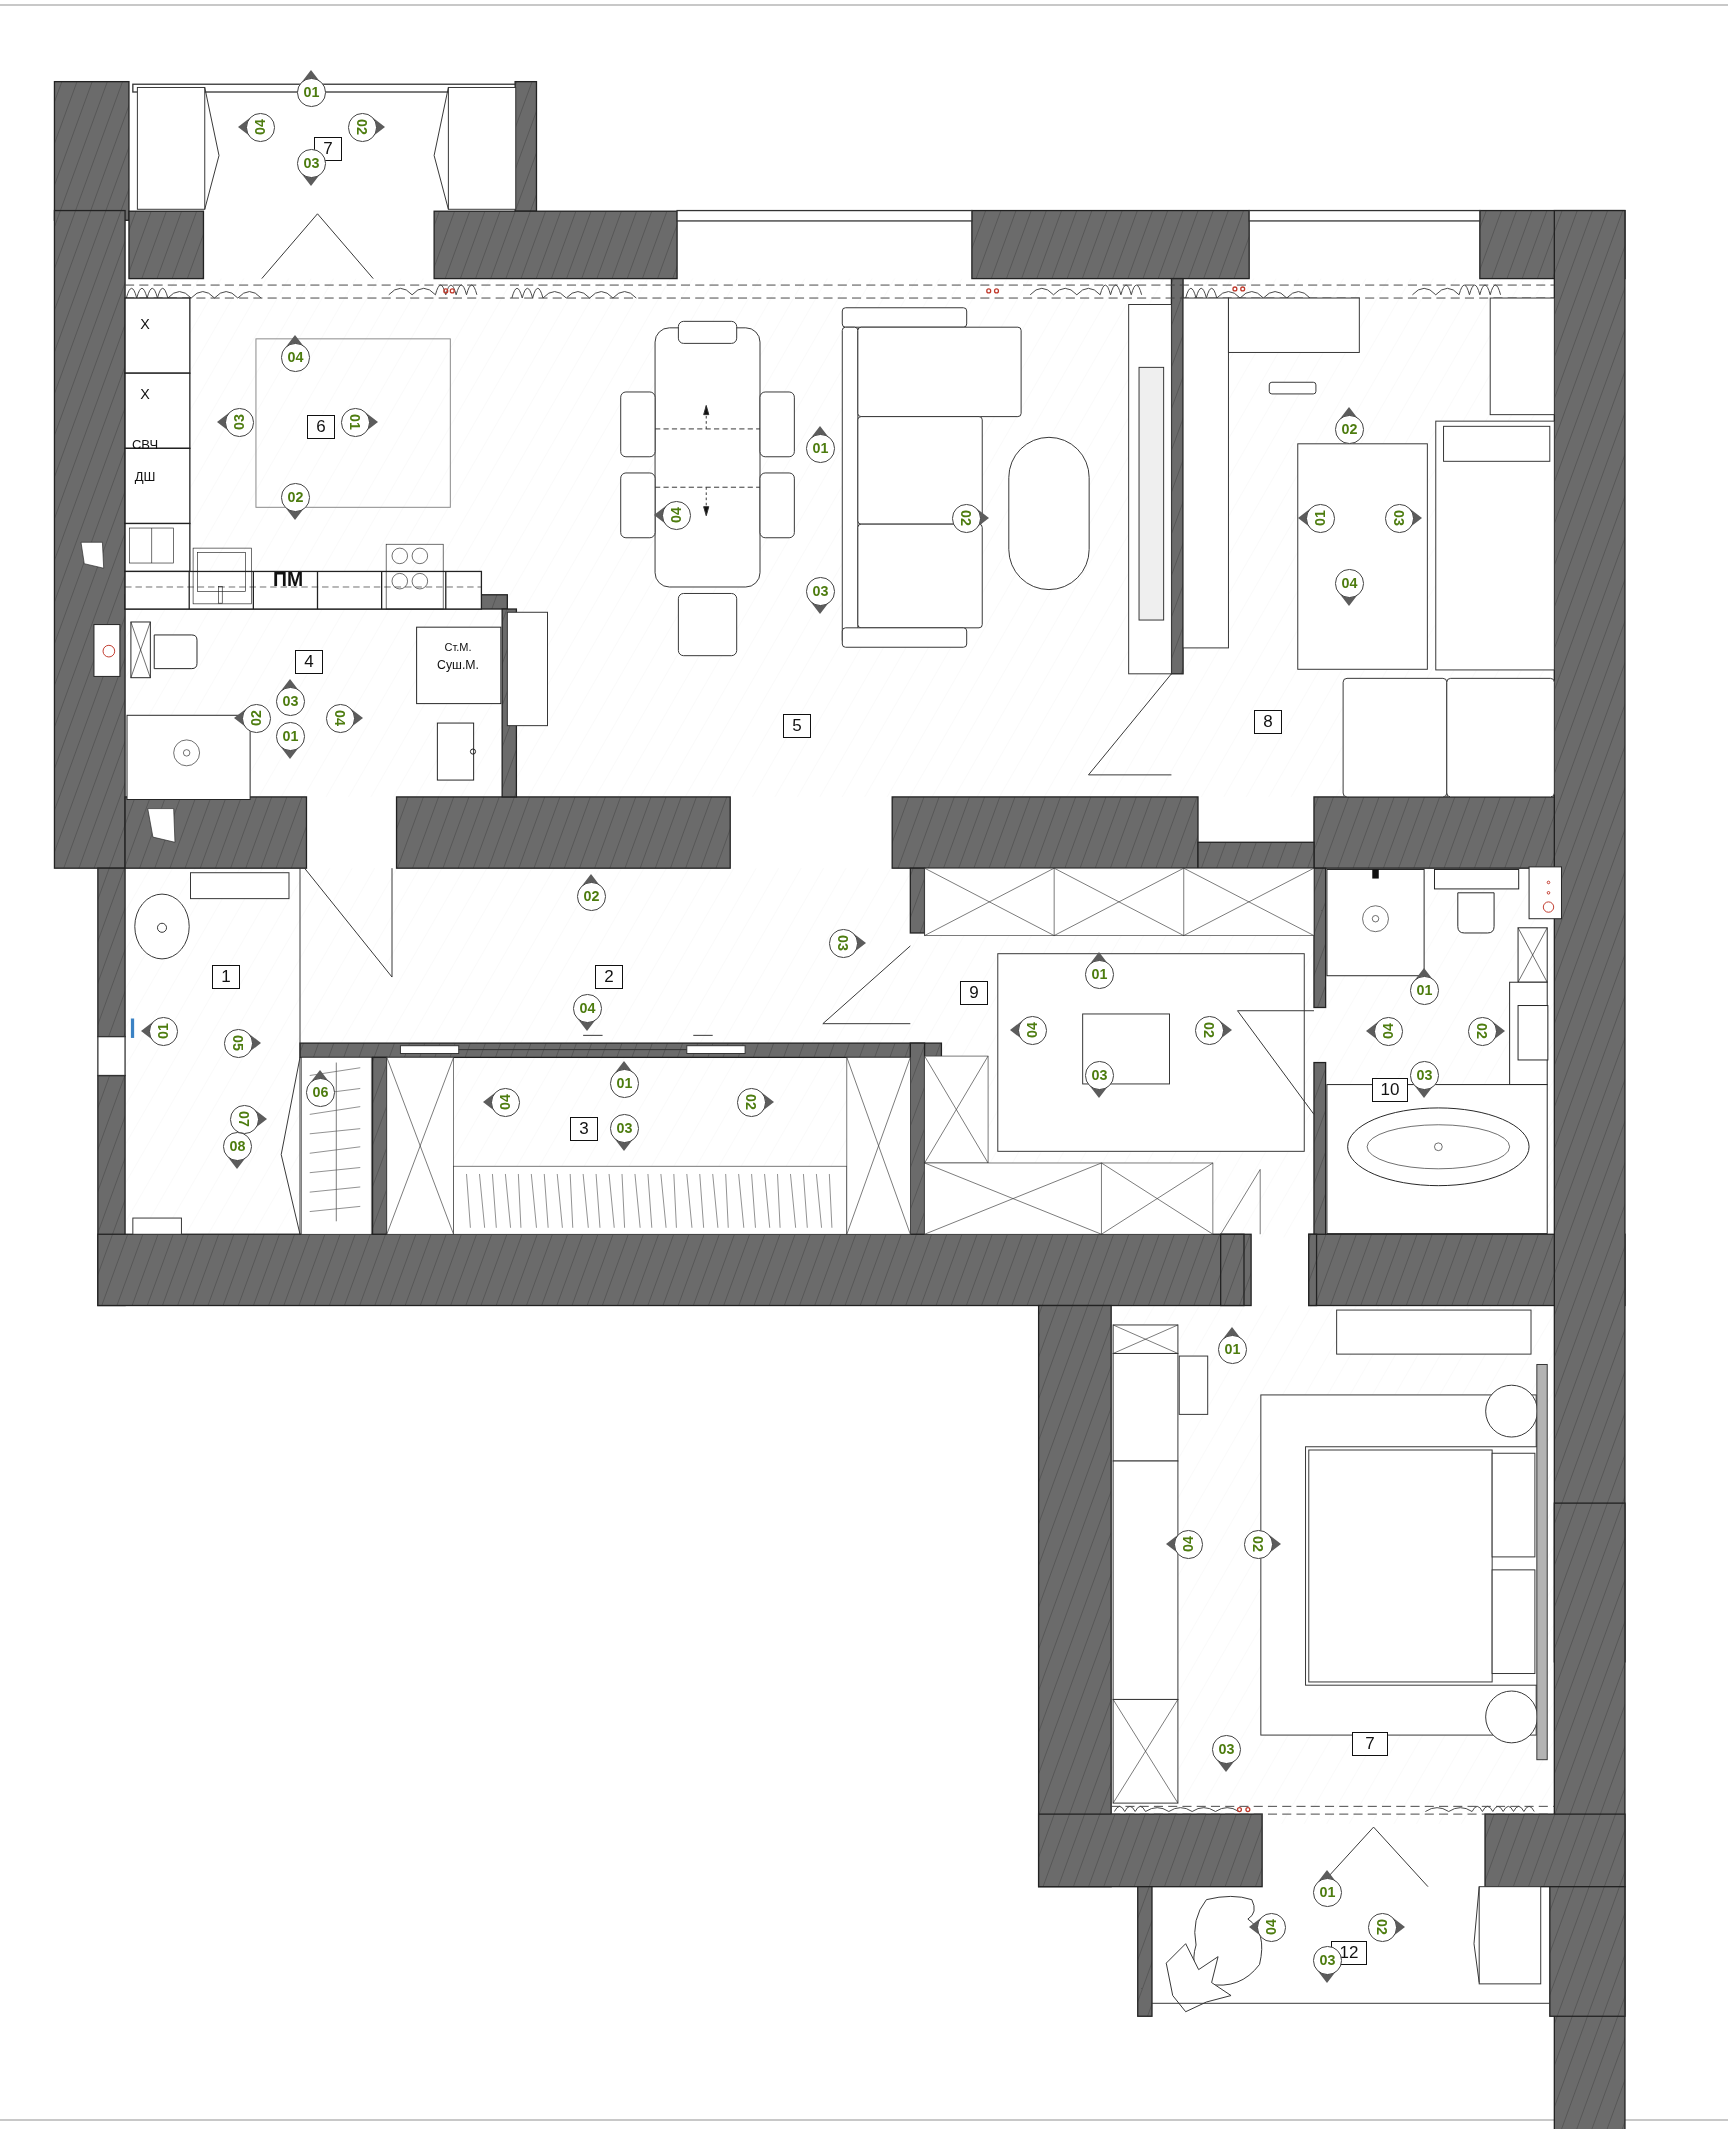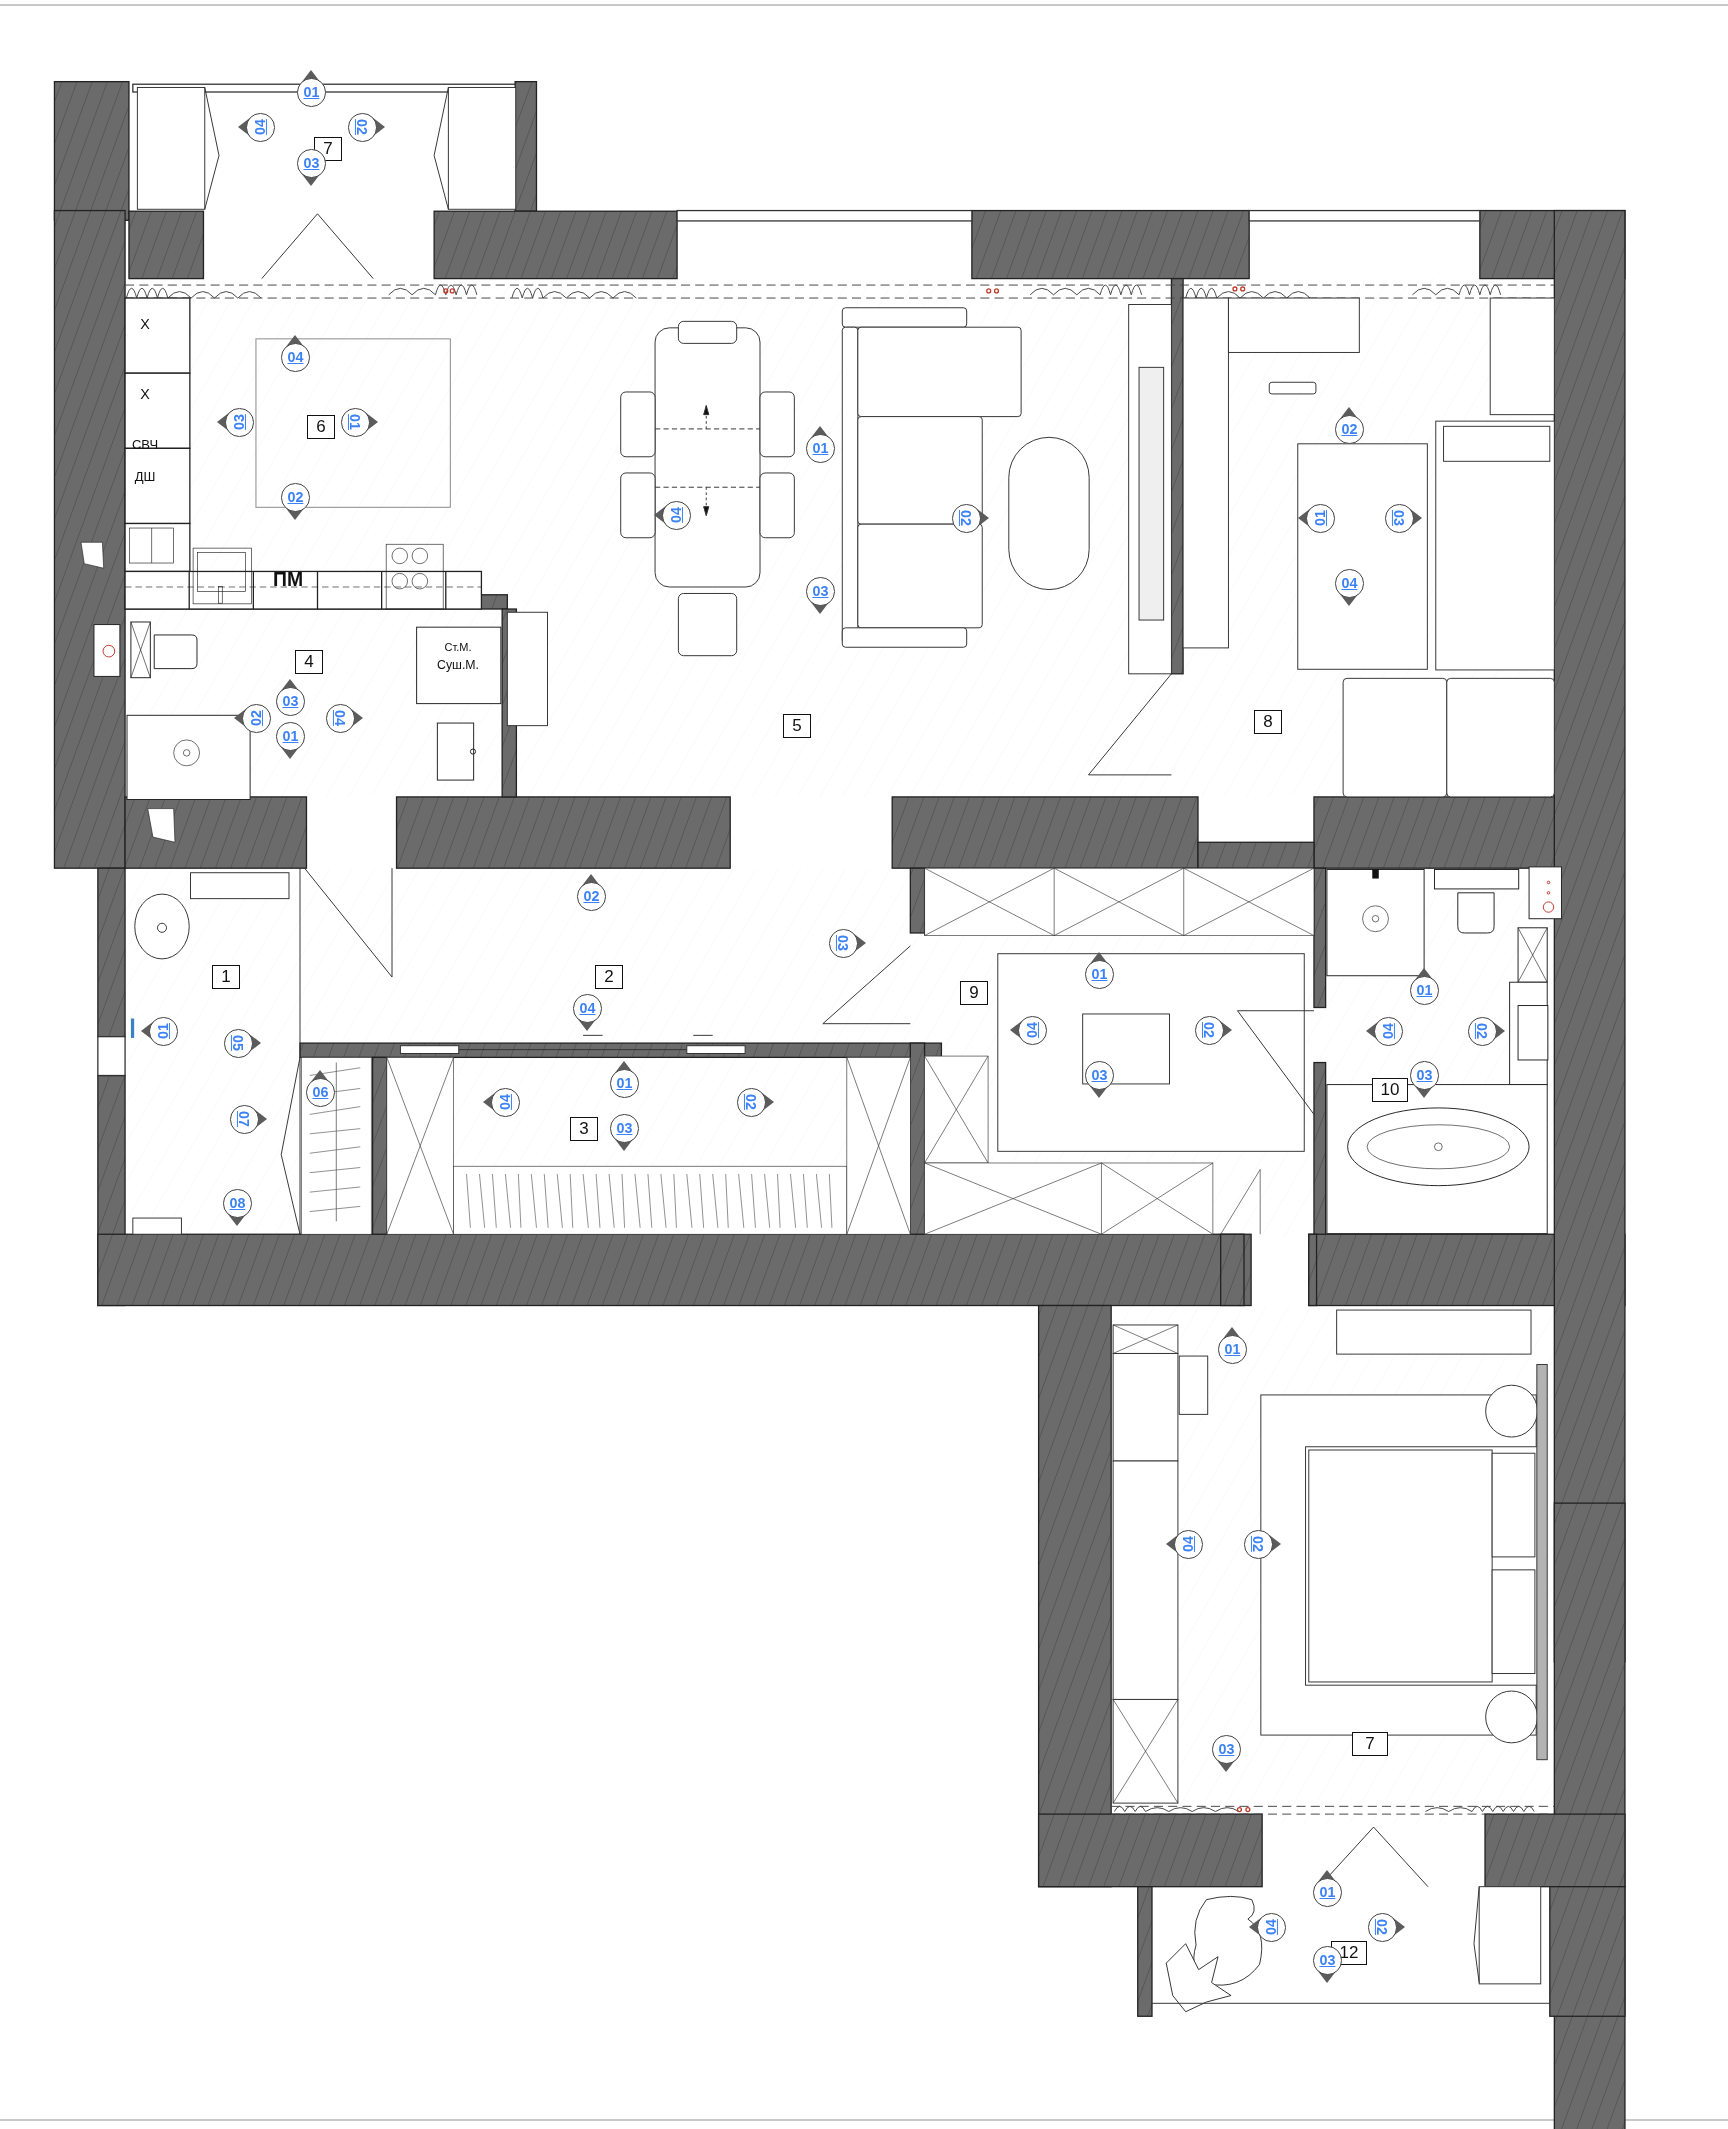--- a/index.html
+++ b/index.html
@@ -3,21 +3,21 @@
 <meta charset="utf-8">
 <style>
   html,body{margin:0;padding:0;background:#ffffff;}
   body{width:1728px;height:2129px;position:relative;overflow:hidden;font-family:"Liberation Sans","DejaVu Sans",sans-serif;}
   #plan{position:absolute;left:0;top:0;width:1728px;height:2129px;}
   .rule{position:absolute;left:0;width:1728px;height:1.9px;background:#c8c8c8;}
   .lbl{position:absolute;font-family:"Liberation Sans",sans-serif;color:#111;text-align:center;white-space:nowrap;line-height:1;}
   .roomnum{position:absolute;border:1.3px solid #111;background:#fff;font-family:"Liberation Sans",sans-serif;font-size:17px;color:#111;display:flex;align-items:center;justify-content:center;height:22px;}
   .mk{position:absolute;width:39px;height:39px;}
   .mk .circ{position:absolute;left:5.2px;top:5.2px;width:28.5px;height:28.5px;border-radius:50%;border:1px solid #444;background:#fff;display:flex;align-items:center;justify-content:center;box-sizing:border-box;}
-  .mk .num{font-family:"Liberation Sans",sans-serif;font-size:14.3px;font-weight:bold;color:#3b82f6;display:block;text-decoration:underline;}
+  .mk .num{font-family:"Liberation Sans",sans-serif;font-size:14.3px;font-weight:bold;color:#4d7c0f;display:block;}
   .mk .tri{position:absolute;width:0;height:0;}
   .dir-up .tri{left:9px;top:-2.6px;border-left:10.4px solid transparent;border-right:10.4px solid transparent;border-bottom:13px solid #5c5c5c;}
   .dir-down .tri{left:9px;bottom:-2.6px;border-left:10.4px solid transparent;border-right:10.4px solid transparent;border-top:13px solid #5c5c5c;}
   .dir-right .tri{top:9px;right:-2.6px;border-top:10.4px solid transparent;border-bottom:10.4px solid transparent;border-left:13px solid #5c5c5c;}
   .dir-left .tri{top:9px;left:-2.6px;border-top:10.4px solid transparent;border-bottom:10.4px solid transparent;border-right:13px solid #5c5c5c;}
   .dir-right .num{transform:rotate(90deg);}
   .dir-left .num{transform:rotate(-90deg);}
 </style>
 </head>
 <body>
@@ -526,21 +526,21 @@
       <div class="circ">
         <span class="num">06</span>
       </div>
     </div>
     <div class="mk dir-right" style="left: 225px; top: 1100px;">
       <span class="tri"></span>
       <div class="circ">
         <span class="num">07</span>
       </div>
     </div>
-    <div class="mk dir-down" style="left: 218px; top: 1184px; text-align: center;">
+    <div class="mk dir-down" style="left: 218px; top: 1127px; text-align: center;">
       <span class="tri"></span>
       <div class="circ">
         <span class="num">08</span>
       </div>
     </div>
     <div class="mk dir-up" style="left: 572px; top: 877px;">
       <span class="tri"></span>
       <div class="circ">
         <span class="num">02</span>
       </div>

